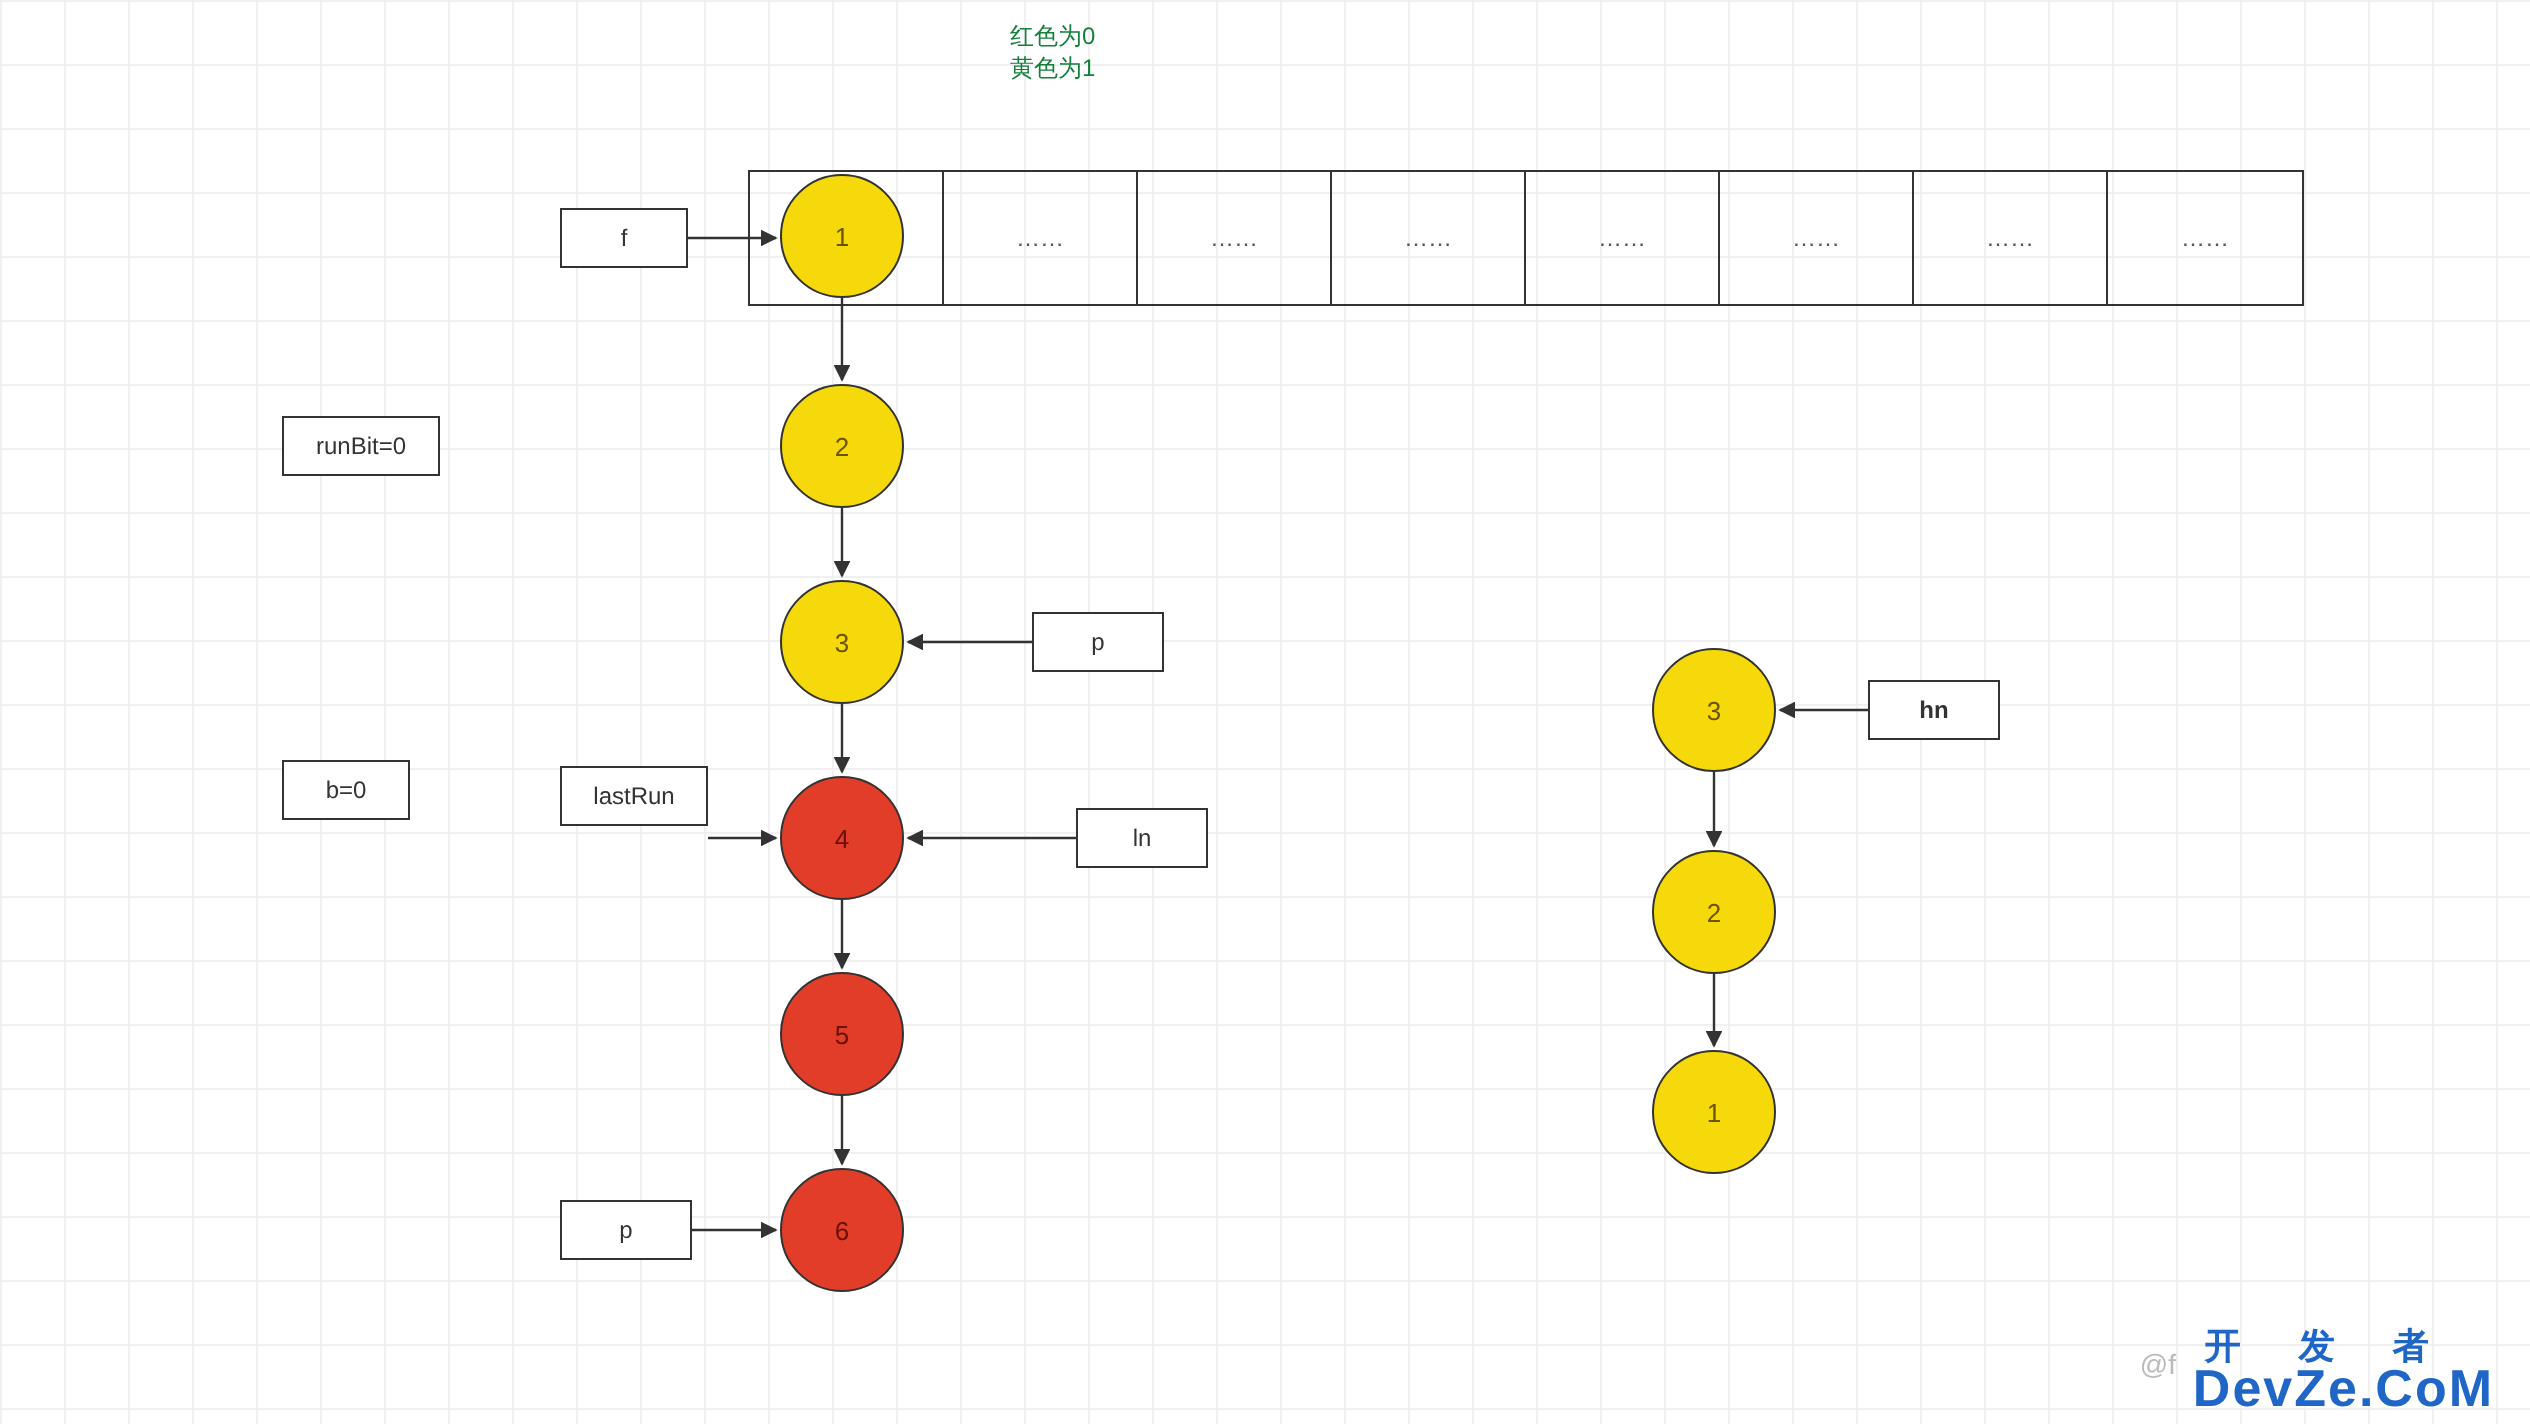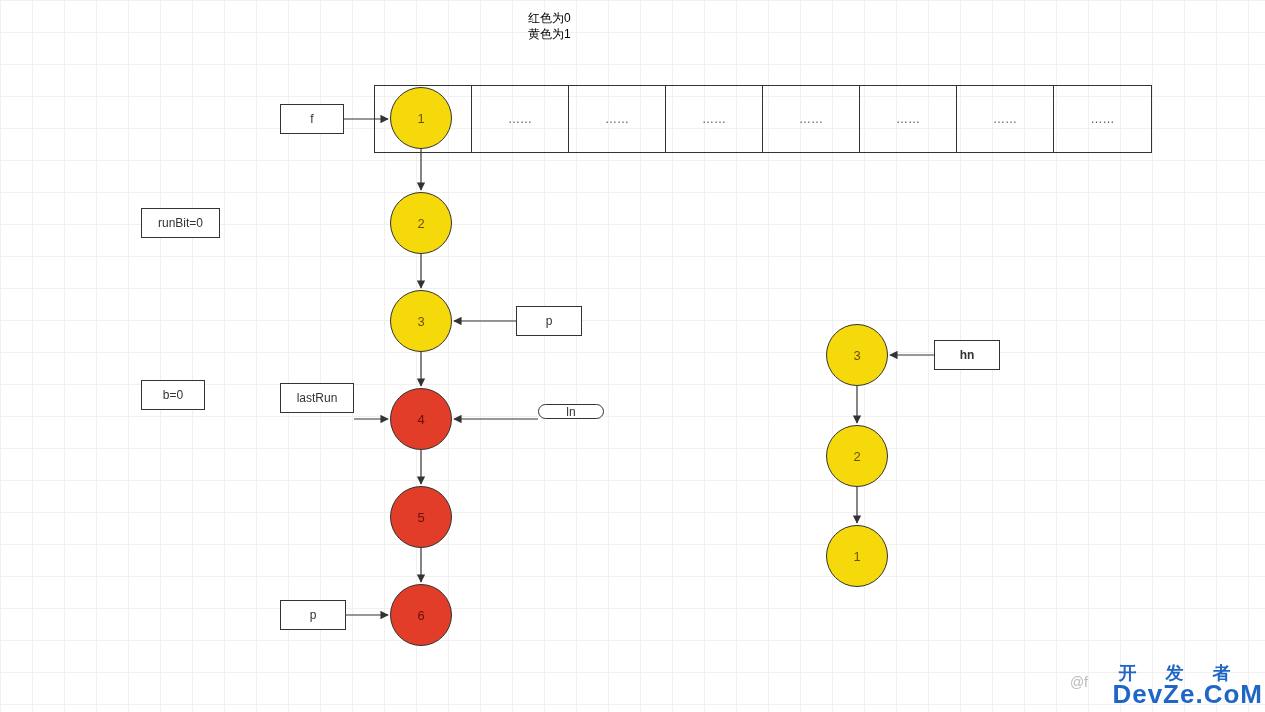--- a/index.html
+++ b/index.html
@@ -18,24 +18,24 @@
       linear-gradient(to right, #f0f0f0 1px, transparent 1px),
       linear-gradient(to bottom, #f0f0f0 1px, transparent 1px);
     background-size: 32px 32px;
   }
   .canvas {
     position: absolute;
     inset: 0;
   }
   .title {
     position: absolute;
-    left: 528px;
+    left: 505px;
     top: 10px;
     font-size: 12px;
-    color: #000000;
+    color: #15803d;
     text-align: left;
     line-height: 16px;
   }
   .array-row {
     position: absolute;
     left: 374px;
     top: 85px;
     display: flex;
     border: 1px solid #333;
   }
@@ -83,21 +83,21 @@
   }
   .watermark1 {
     position: absolute;
     right: 177px;
     bottom: 22px;
     font-size: 14px;
     color: #bbb;
   }
   .watermark2 {
     position: absolute;
-    right: 2px;
+    right: 18px;
     bottom: 2px;
     font-family: "Arial Black", Arial, sans-serif;
     font-weight: 900;
     font-size: 26px;
     letter-spacing: 1px;
     color: #1f66c7;
     text-shadow: 0 0 2px #fff;
   }
   .watermark2 .top {
     display: block;
@@ -166,21 +166,21 @@
     </div>
   <div class="label-box" style="left:141px; top:380px; width:64px; height:30px;">
       <span>b=0</span>
     </div>
   <div class="label-box" style="left:280px; top:383px; width:74px; height:30px;">
       <span>lastRun</span>
     </div>
   <div class="label-box" style="left:516px; top:306px; width:66px; height:30px;">
       <span>p</span>
     </div>
-  <div class="label-box" style="left:538px; top:404px; width:66px; height:15px;border-radius:12px;">
+  <div class="label-box" style="left:538px; top:404px; width:66px; height:30px;">
       <span>ln</span>
     </div>
   <div class="label-box" style="left:280px; top:600px; width:66px; height:30px;">
       <span>p</span>
     </div>
   <div class="label-box" style="left:934px; top:340px; width:66px; height:30px;font-weight:bold;">
       <span>hn</span>
     </div>
 
   <svg class="arrows" width="1265" height="712">

